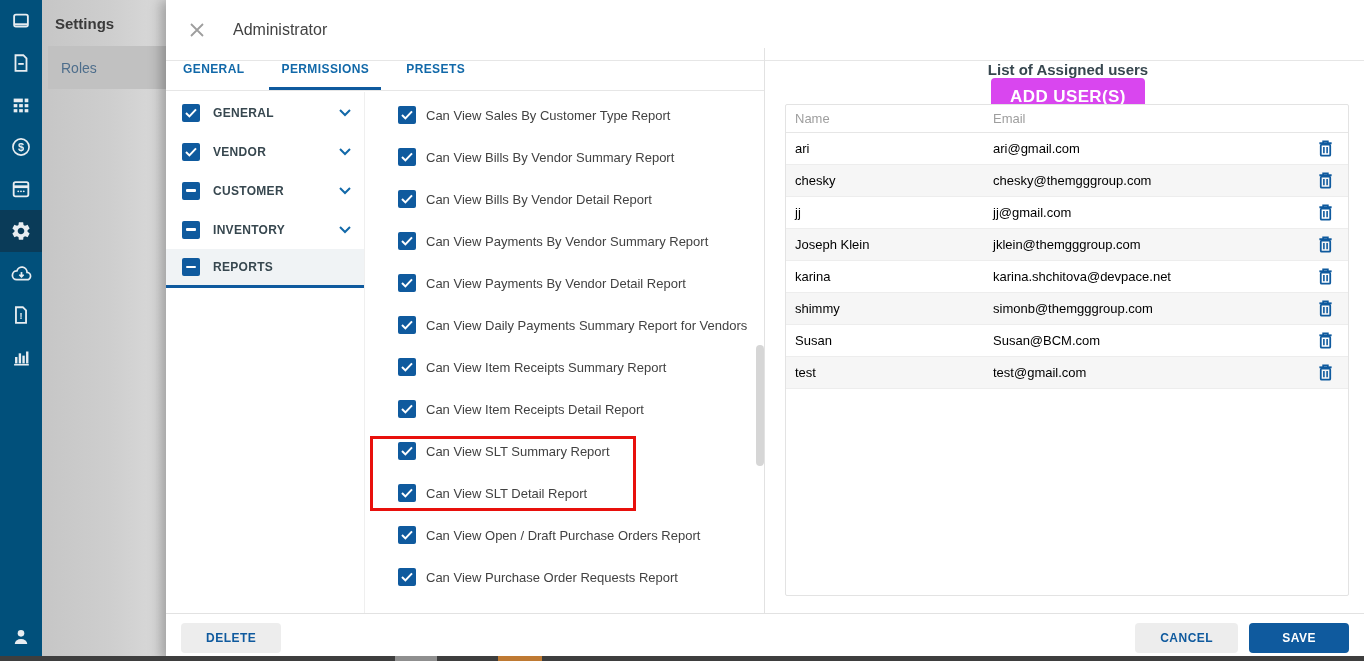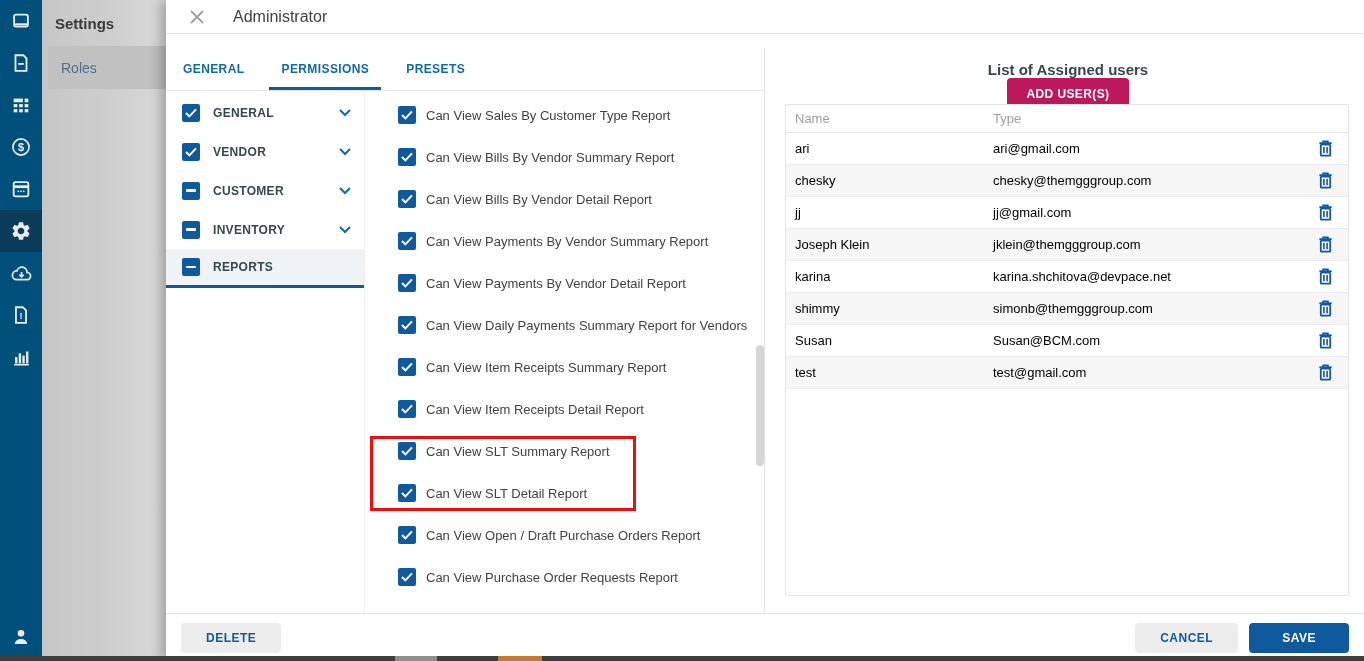--- a/index.html
+++ b/index.html
@@ -20,21 +20,21 @@
   .settings-panel { position:absolute; left:42px; top:0; width:124px; height:661px;
                     background:linear-gradient(90deg,#c6c6c6 0%,#cecece 55%,#dadada 100%); z-index:2; }
   .settings-title { padding:15px 0 14px 13px; font-size:15px; font-weight:700; color:#3a3a3a; }
   .settings-item { height:43px; display:flex; align-items:center; padding-left:13px; margin-left:6px;
                    font-size:14px; color:#4e6e8c; cursor:pointer; }
   .settings-item.selected { background:#c1c1c1; }
 
   
   .modal { position:absolute; left:166px; top:0; width:1198px; height:661px; background:#fff;
            box-shadow:-5px 0 12px rgba(0,0,0,.28); z-index:4; }
-  .modal-header { height:34px; border-bottom:1px solid #e6e6e6; display:flex; align-items:center;
+  .modal-header { height:61px; border-bottom:1px solid #e6e6e6; display:flex; align-items:center;
                   padding-left:22px; }
   .close-btn { width:18px; height:18px; display:flex; align-items:center; justify-content:center;
                color:#9e9e9e; cursor:pointer; }
   .modal-title { margin-left:27px; font-size:16px; font-weight:500; color:#424242; }
 
   .modal-body { position:absolute; top:48px; left:0; right:0; height:565px; }
 
   .left-section { position:absolute; left:0; top:0; width:599px; height:565px; border-right:1px solid #e2e2e2; }
   .tabs-row { height:43px; border-bottom:1px solid #e6e6e6; display:flex; align-items:stretch;
               padding-left:15px; gap:33px; }
@@ -59,22 +59,22 @@
 
   .red-box { position:absolute; left:204px; top:388px; width:266px; height:75px;
              border:3px solid #e8100c; z-index:6; pointer-events:none; }
   .scroll-thumb { position:absolute; left:590px; top:297px; width:8px; height:121px;
                   background:#d6d6d6; border-radius:4px; z-index:5; cursor:pointer; }
 
   
   .right-section { position:absolute; left:600px; top:0; right:0; height:565px; }
   .right-head { display:flex; align-items:center; justify-content:space-between; padding:13px 14px 0 20px;flex-direction:column; }
   .right-title { font-size:15px; font-weight:700; color:#37474f; }
-  .add-btn { background:#be185d; color:#fff; border:none; border-radius:4px; font-family:inherit;
-             font-size:12px; font-weight:700; letter-spacing:.4px; padding:9px 19px; cursor:pointer; }
+  .add-btn { background:#d946ef; color:#fff; border:none; border-radius:4px; font-family:inherit;
+             font-size:17px; font-weight:700; letter-spacing:.4px; padding:9px 19px; cursor:pointer; }
 
   .users-table { position:absolute; left:19px; right:15px; top:56px; bottom:17px;
                  border:1px solid #e3e3e3; border-radius:2px; background:#fff; overflow:hidden; }
   .u-row { display:grid; grid-template-columns:198px 1fr 46px; align-items:center; height:32px;
            border-bottom:1px solid #ededed; font-size:13px; color:#000000; }
   .u-row.head { height:28px; color:#9e9e9e; border-bottom:1px solid #e6e6e6; }
   .u-row.alt { background:#f6f6f6; }
   .u-cell { padding-left:9px; white-space:nowrap; overflow:hidden; }
   .u-del { display:flex; align-items:center; justify-content:center; color:#0f5a9e; cursor:pointer; }
 
@@ -353,21 +353,21 @@
       </div>
 
       <div class="right-section">
         <div class="right-head">
           <span class="right-title">List of Assigned users</span>
           <button class="add-btn">ADD USER(S)</button>
         </div>
         <div class="users-table">
           <div class="u-row head">
             <div class="u-cell">Name</div>
-            <div class="u-cell">Type</div>
+            <div class="u-cell">Email</div>
             <div></div>
           </div>
           <div id="user-rows">
               <div class="u-row">
                 <div class="u-cell">ari</div>
                 <div class="u-cell">ari@gmail.com</div>
                 <div class="u-del">
                   <svg width="17" height="19" viewBox="0 0 18 20">
                     <path d="M2.5 4.5h13" stroke="currentColor" stroke-width="2" fill="none"></path>
                     <path d="M6.5 4.5v-2h5v2" stroke="currentColor" stroke-width="1.8" fill="none"></path>

